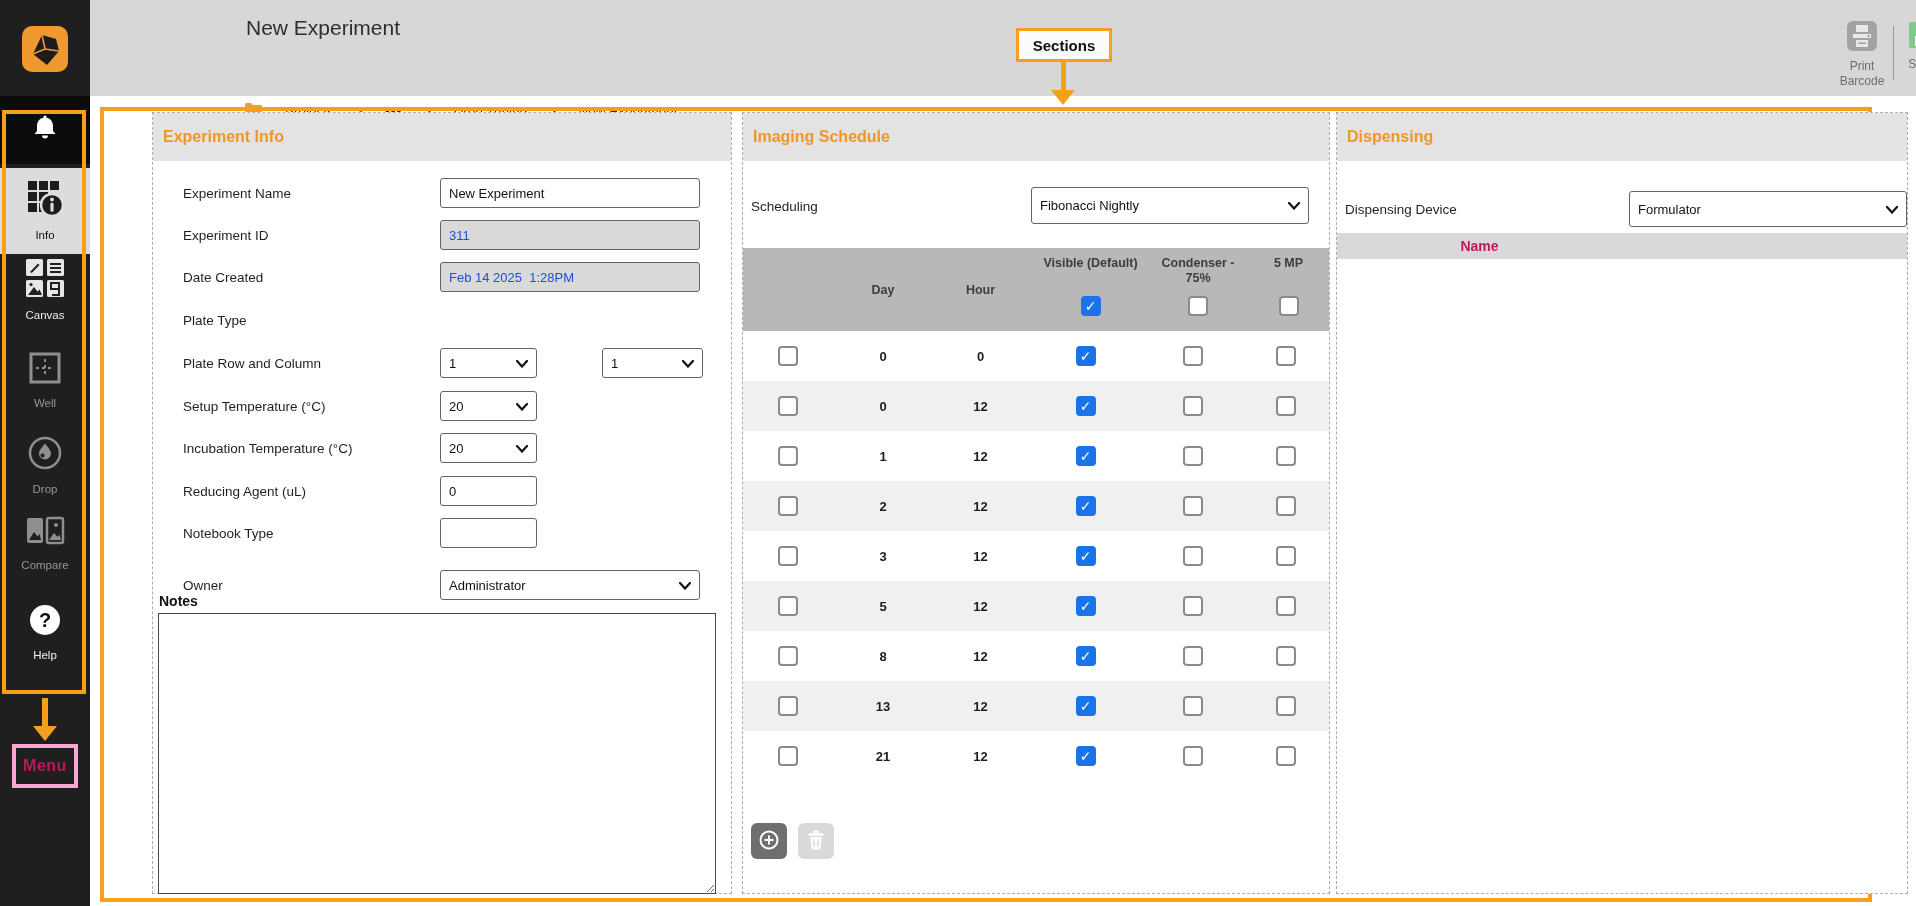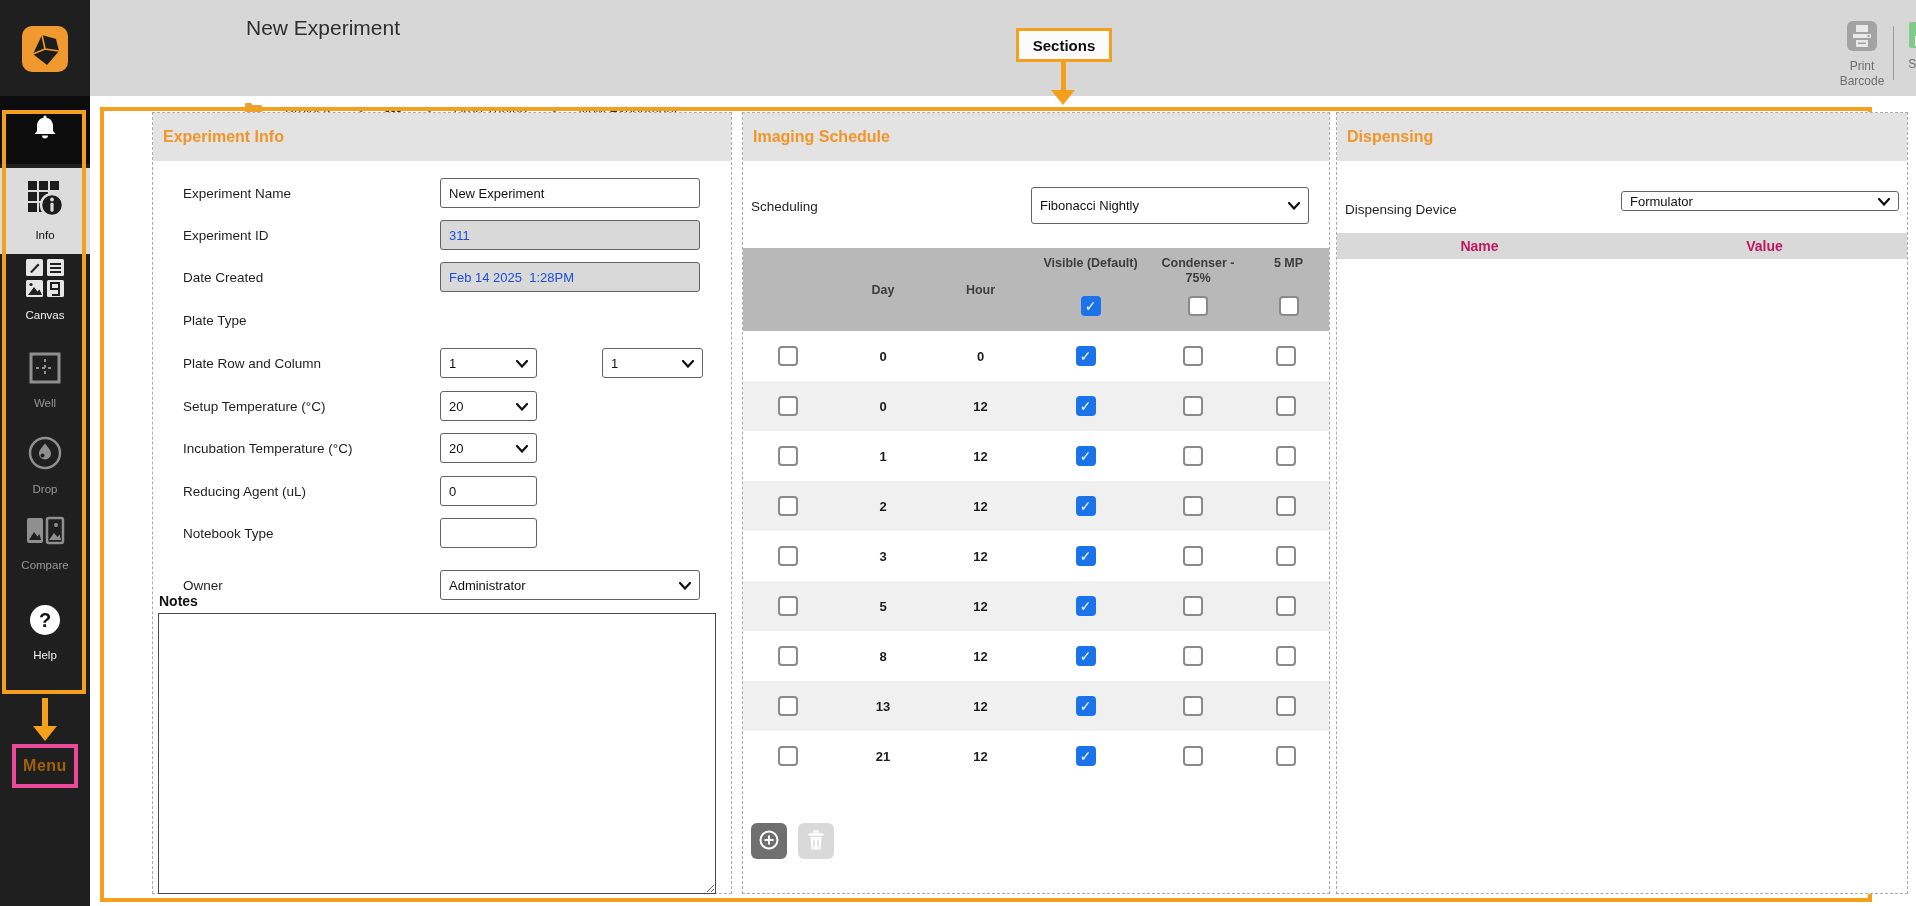--- a/index.html
+++ b/index.html
@@ -35,22 +35,22 @@
   .ni-compare { top:514px; } .ni-compare .lbl { color:#969696; }
   .ni-help    { top:602px; } .ni-help .lbl { color:#f2f2f2; }
 
   
   .annot { pointer-events:none; }
   .annot-sidebar-rect { position:absolute; left:2px; top:110px; width:84px; height:584px;
                         border:4px solid #f5a01d; box-sizing:border-box; }
   .annot-main-rect { position:absolute; left:100px; top:107px; width:1772px; height:795px;
                      border:4px solid #f5a01d; box-sizing:border-box; }
   .menu-box { position:absolute; left:12px; top:744px; width:66px; height:44px;
-              border:4px solid #ec4899; box-sizing:border-box; display:flex; align-items:center;
-              justify-content:center; color:#a16207; font-weight:bold; font-size:16px; letter-spacing:.5px; }
+              border:4px solid #f9a8d4; box-sizing:border-box; display:flex; align-items:center;
+              justify-content:center; color:#be185d; font-weight:bold; font-size:16px; letter-spacing:.5px; }
   .sections-box { position:absolute; left:1016px; top:28px; width:96px; height:34px;
                   border:3px solid #f5a01d; box-sizing:border-box; background:#fbfbfb;
                   display:flex; align-items:center; justify-content:center;
                   font-weight:bold; font-size:15px; color:#101010; }
   .arrow-shaft { position:absolute; background:#f5a01d; }
   .arrow-head  { position:absolute; width:0; height:0; border-left:12px solid transparent;
                  border-right:12px solid transparent; border-top:15px solid #f5a01d; }
   .menu-arrow-shaft { left:42px; top:698px; width:6px; height:28px; }
   .menu-arrow-head  { left:33px; top:726px; }
   .sec-arrow-shaft { left:1061px; top:61px; width:5px; height:29px; }
@@ -105,21 +105,21 @@
   .icell { display:flex; justify-content:center; align-items:center;
            font-size:13px; font-weight:bold; color:#1c1c1c; }
   .tbl-btns { position:absolute; left:8px; top:710px; display:flex; gap:11px; }
   .sq-btn { width:36px; height:36px; border-radius:6px; display:flex; align-items:center;
             justify-content:center; border:none; padding:0; }
   .btn-add { background:#6f6f6f; }
   .btn-trash { background:#d9d9d9; }
 
   
   .disp-label { position:absolute; left:8px; top:89px; font-size:13.5px; color:#1f1f1f; }
-  .sel.disp { left:284px; top:78px; width:278px; height:20px;text-align:right; }
+  .sel.disp { left:292px; top:78px; width:278px; height:36px;text-align:right; }
   .disp-head { position:absolute; left:0; top:120px; width:100%; height:26px; background:#d9d9d9;
                display:grid; grid-template-columns:50% 50%; }
   .disp-head div { display:flex; align-items:center; justify-content:center; font-size:14px;
                    font-weight:bold; color:#be185d; }
 
   
   .cb { width:20px; height:20px; box-sizing:border-box; border:2px solid #8a8a8a; border-radius:4px;
         background:#fff; display:inline-flex; align-items:center; justify-content:center; }
   .cb.checked { background:#1a73e8; border-color:#1a73e8; }
   .cb.checked::after { content:"✓"; color:#fff; font-size:14px; font-weight:bold; line-height:1; }
@@ -587,17 +587,16 @@
     <span class="disp-label">Dispensing Device</span>
     <div class="sel disp">
       <span>Formulator</span>
       <span><svg width="12" height="8" viewBox="0 0 12 8">
             <polyline points="1,1 6,6.5 11,1" fill="none" stroke="#111" stroke-width="2.2" stroke-linecap="round"></polyline>
           </svg></span>
     </div>
 
     <div class="disp-head">
       <div>Name</div>
-      <div>Value</div>
     </div>
   </div>
 
 </div>
 
 </body></html>

